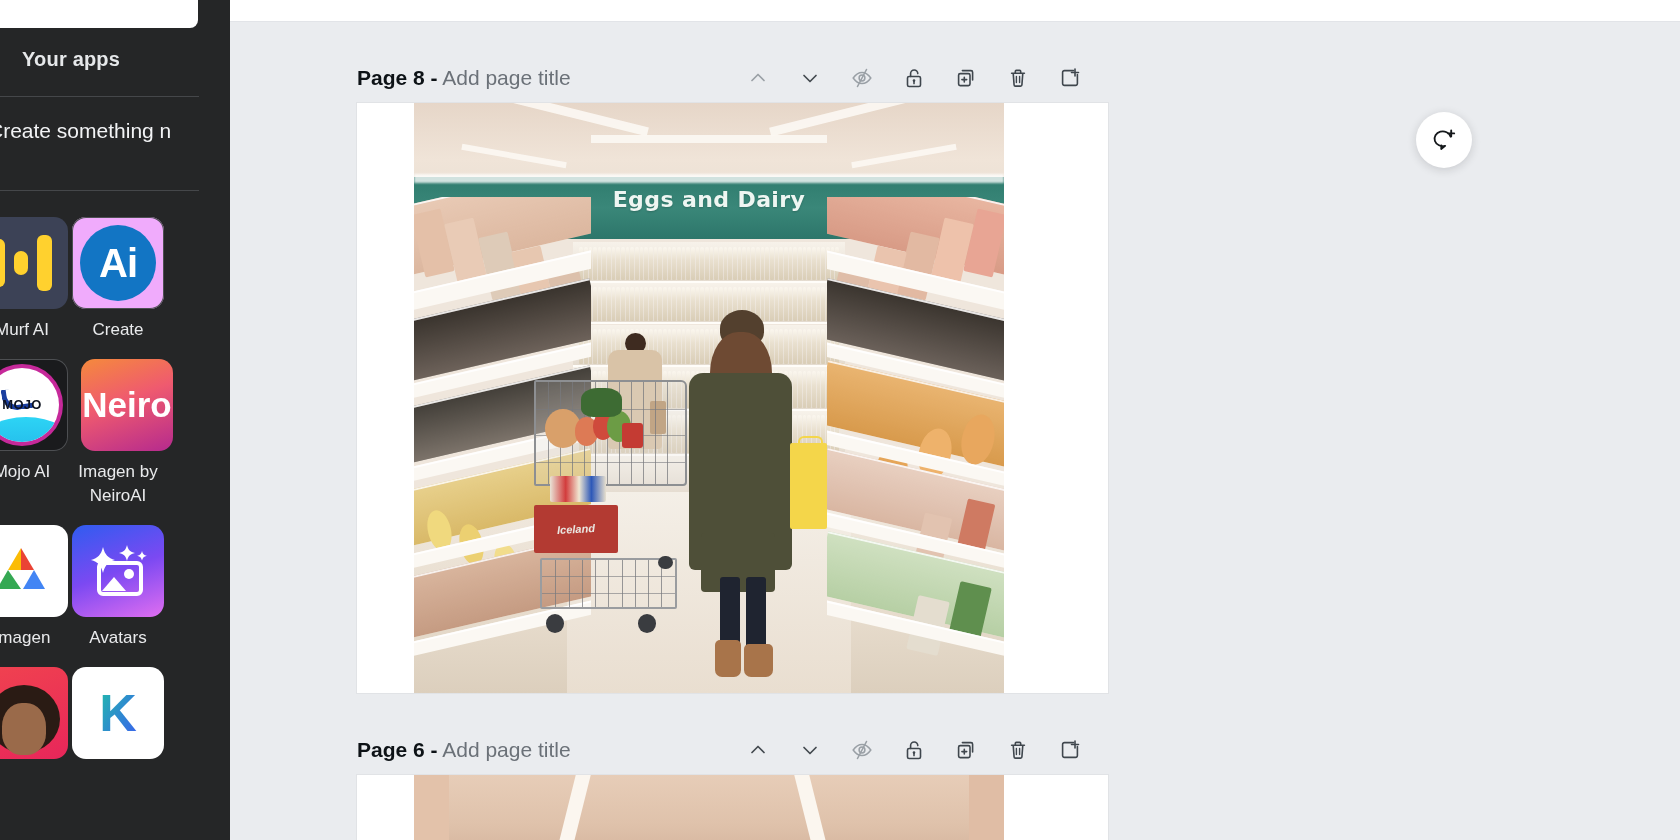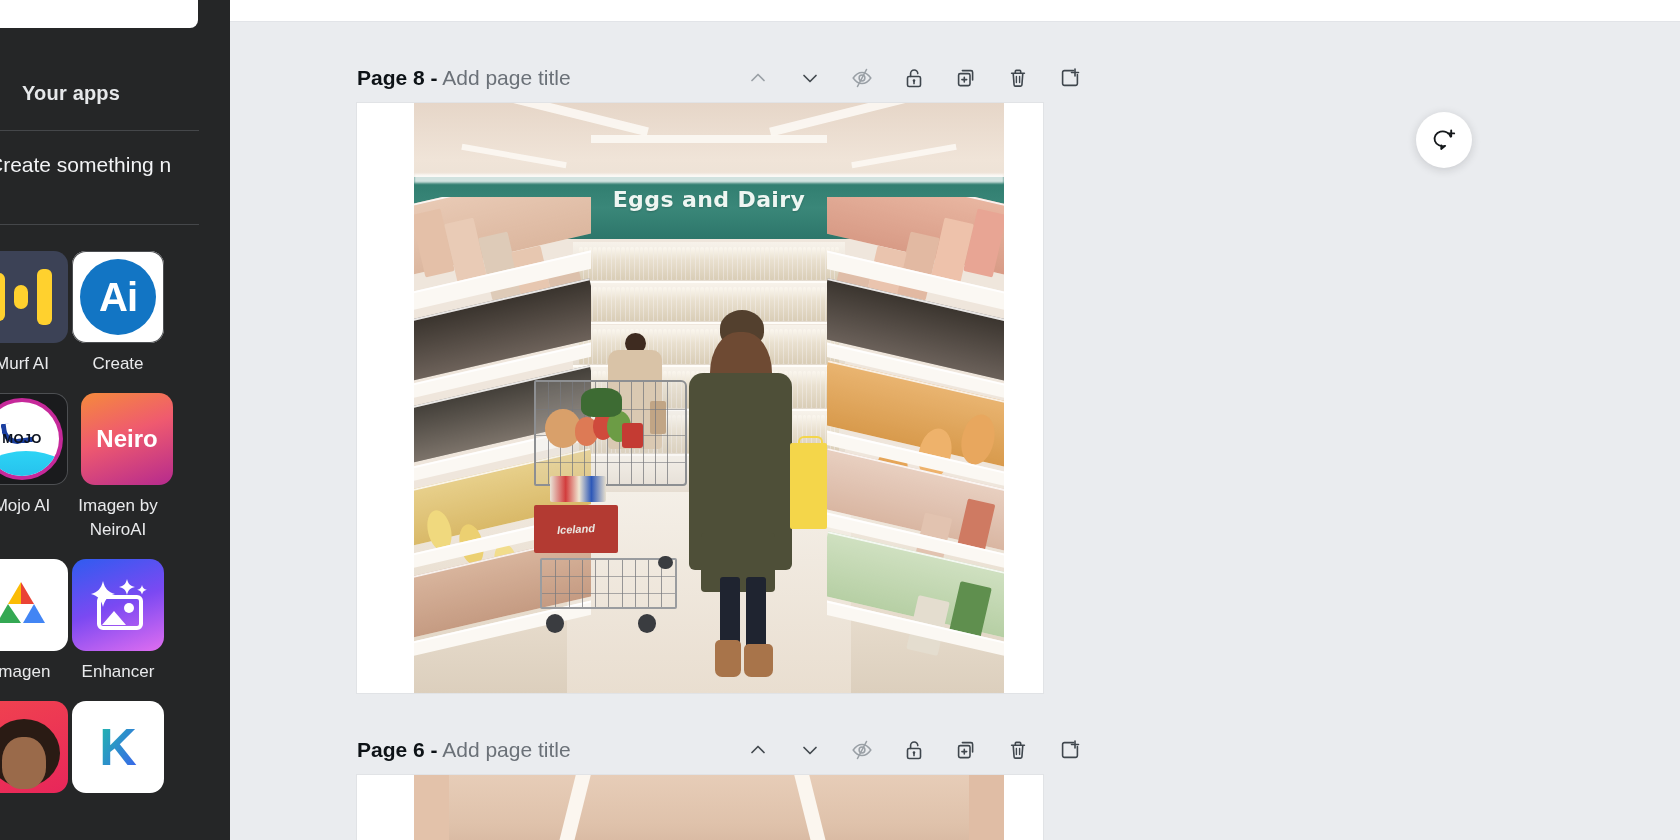--- a/index.html
+++ b/index.html
@@ -27,21 +27,21 @@
   .sidebar-inner {
     position: absolute; left: 0; top: 28px;
     width: 230px; height: 812px;
     padding-left: 0;
   }
   .your-apps-title {
     color: #e6e8ea;
     font-size: 20px;
     font-weight: bold;
     letter-spacing: .2px;
-    padding: 54px 0 0 22px;
+    padding: 20px 0 0 22px;
     white-space: nowrap;
   }
   .divider {
     height: 1px; background: #45474a;
     margin: 25px 0 0 0; width: 199px;
   }
   .create-row {
     color: #f2f3f5;
     font-size: 21px;
     padding: 22px 0 22px 0;
@@ -78,21 +78,21 @@
     color: #e9eaec;
     font-size: 17px;
     text-align: center;
     margin-top: 9px;
     line-height: 1.45;
     width: 96px;
   }
   
   .tile-murf { background: #3c4256; }
   .tile-murf .bar { position:absolute; background:#ffd12e; border-radius:6px; }
-  .tile-aivoov { background: #ffffff; }
+  .tile-aivoov { background: #f0abfc; }
   .tile-aivoov .circle {
     width: 76px; height: 76px; border-radius: 50%;
     background: #1275c4;
     display:flex; align-items:center; justify-content:center;
     color:#fff; font-size: 40px; font-weight: 800; letter-spacing:-1px;
   }
   .tile-mojo { background: #1a1b1d; }
   .tile-mojo .mojocircle {
     width: 74px; height: 74px; border-radius: 50%;
     background: #ffffff;
@@ -111,21 +111,21 @@
     font-size: 13px; font-weight: 800; color:#0d1320; letter-spacing:.3px;
   }
   .tile-mojo .mojohook{
     position:absolute; z-index:2; top:20px; left:17px;
     width:30px;height:22px;border:5px solid #1b3fa0;
     border-right:none;border-top:none;border-radius:0 0 0 16px;
     transform: rotate(-8deg);
   }
   .tile-neiro {
     background: linear-gradient(160deg,#f58a3c 0%, #ef5a6f 45%, #b52a8e 100%);
-    color: #fff; font-size: 24px; font-weight: 800; margin-left: 18px;
+    color: #fff; font-size: 35px; font-weight: 800; margin-left: 18px;
   }
   .tile-imagen { background: #ffffff; }
   .tile-enhancer { background: linear-gradient(160deg,#2f5cf0 0%, #7b49f2 50%, #e06ef0 100%); }
   .tile-face { background: linear-gradient(160deg,#f0434f,#e8265a); position:relative; }
   .tile-face .hair{
     position:absolute; left:12px; top:18px; width:72px;height:68px;
     border-radius:50%; background:#2a1b14;
   }
   .tile-face .head{
     position:absolute; left:26px; top:36px; width:44px;height:52px;
@@ -185,21 +185,21 @@
     width: 30px; height: 30px;
     display: flex; align-items: center; justify-content: center;
     cursor: pointer;
   }
   .tool-btn svg { display:block; }
 
   
   .sheet {
     position: absolute;
     left: 127px;
-    width: 686px;
+    width: 751px;
     background: #ffffff;
     box-shadow: 0 0 0 1px rgba(20,20,20,0.04);
   }
   .sheet-photo {
     position: absolute;
     left: 57px; top: 0;
     width: 590px; height: 100%;
     overflow: hidden;
   }
 
@@ -394,21 +394,21 @@
           <div class="app-tile tile-enhancer">
             <svg width="72" height="64" viewBox="0 0 72 64" aria-hidden="true">
               <rect x="17" y="24" width="42" height="31" rx="4" fill="none" stroke="#fff" stroke-width="4"></rect>
               <circle cx="47" cy="35" r="5" fill="#fff"></circle>
               <path d="M20 52 L32 38 L44 52 Z" fill="#fff"></path>
               <path d="M21 8 c2 8 5 11 12 13 c-7 2 -10 5 -12 13 c-2 -8 -5 -11 -12 -13 c7 -2 10 -5 12 -13z" fill="#fff"></path>
               <path d="M45 6 c1.3 5 3 6.7 8 8 c-5 1.3 -6.7 3 -8 8 c-1.3 -5 -3 -6.7 -8 -8 c5 -1.3 6.7 -3 8 -8z" fill="#fff"></path>
               <path d="M60 12 c.8 3 1.8 4 4.8 4.8 c-3 .8 -4 1.8 -4.8 4.8 c-.8 -3 -1.8 -4 -4.8 -4.8 c3 -.8 4 -1.8 4.8 -4.8z" fill="#fff"></path>
             </svg>
           </div>
-          <div class="app-label">Enhancer</div>
+          <div class="app-label">Avatars</div>
         </div>
 
         <div class="app-cell">
           <div class="app-tile tile-face">
             <span class="hair"></span>
               <span class="head"></span>
           </div>
         </div>
 
         <div class="app-cell">

